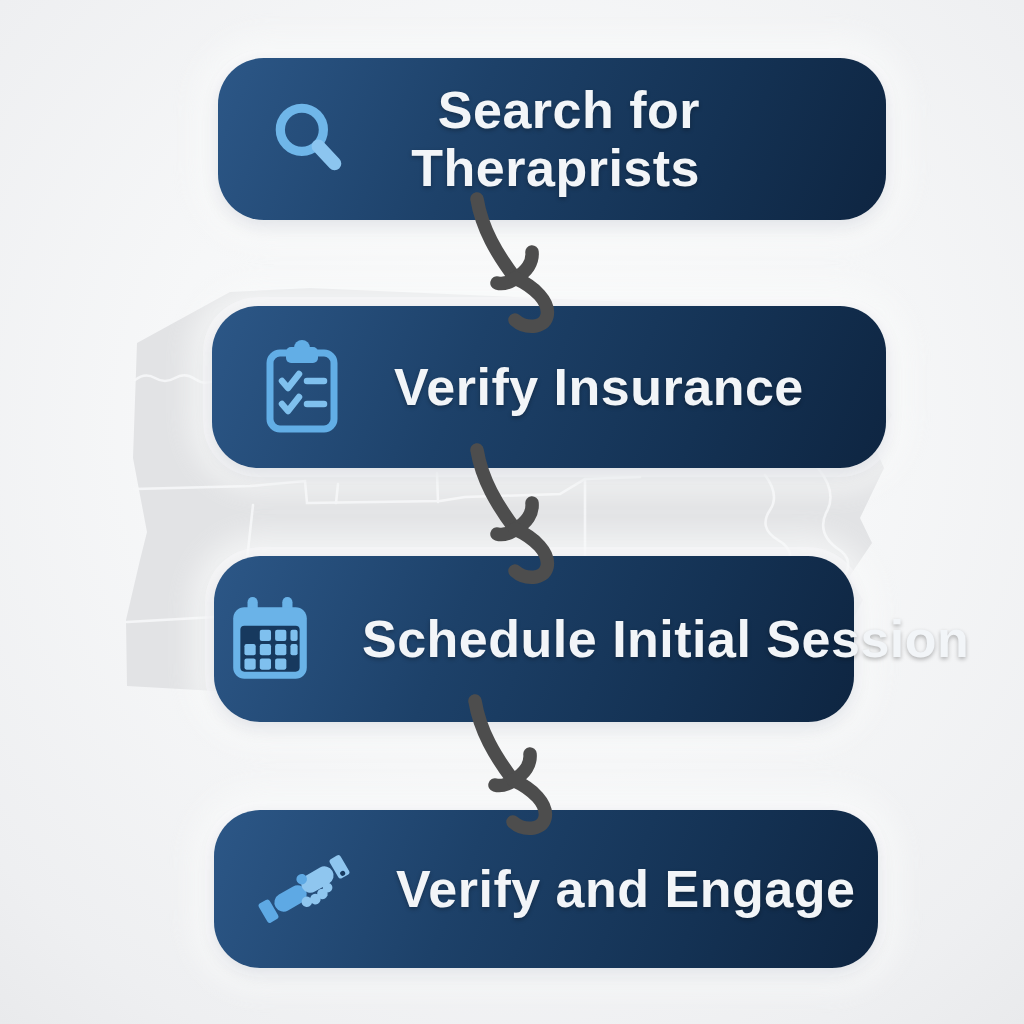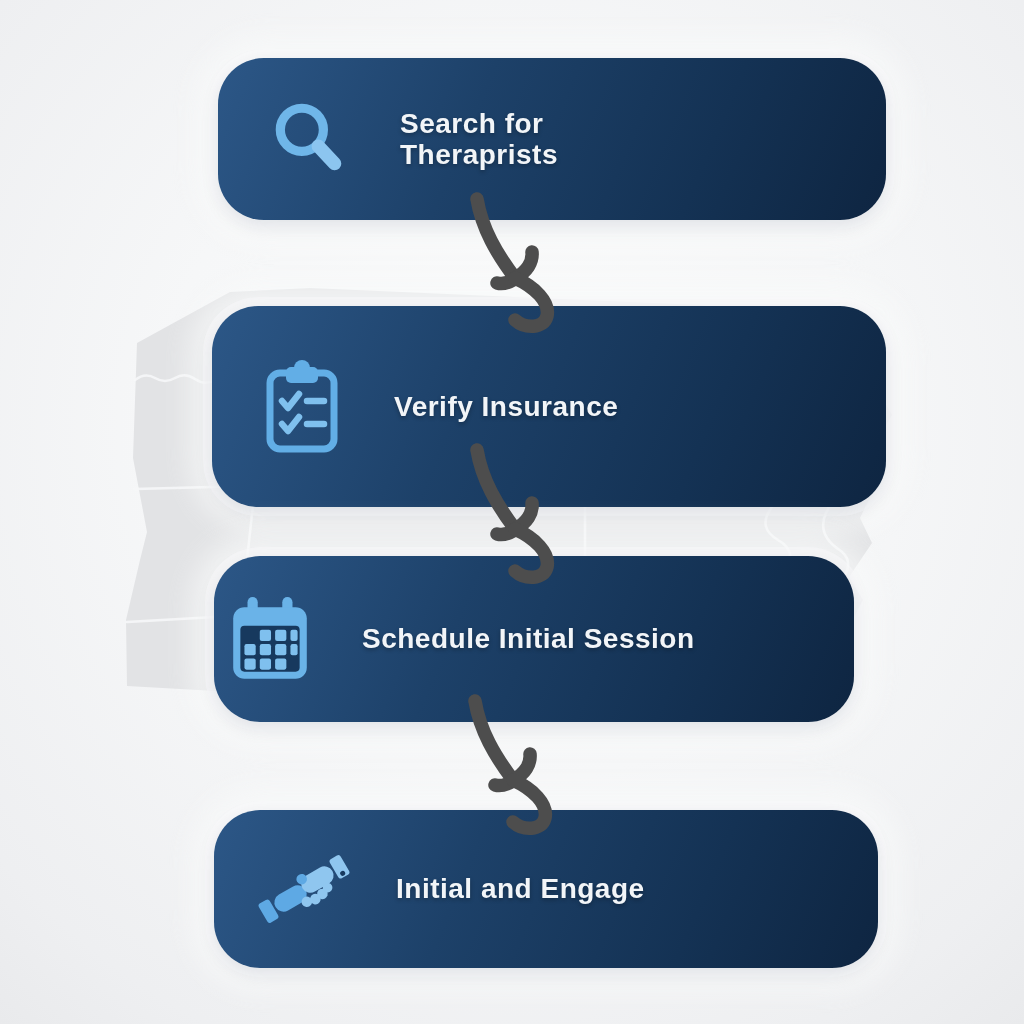--- a/index.html
+++ b/index.html
@@ -21,31 +21,32 @@
     gap:42px;padding:0 36px 0 40px;
     border-radius:46px;
     background:linear-gradient(113deg,#2f5c8e 0%,#23497515 0%,#2c5787 0%,#1d4169 38%,#143želv 0%,#14325499 0%,#143254 72%,#0e2541 100%);
     background:linear-gradient(113deg,#2c5787 0%,#1d4169 38%,#143254 72%,#0e2541 100%);
     box-shadow:
       0 6px 18px rgba(10,30,55,0.10),
       0 0 0 9px rgba(249,250,251,0.50),
       0 0 30px 22px rgba(248,249,250,0.75);
   }
   .step-label{
-    color:#f2f5f8;font-weight:bold;font-size:28px;line-height:1.12;
+    color:#f2f5f8;font-weight:bold;font-size:52px;line-height:1.12;
     letter-spacing:0.5px;white-space:nowrap;
     text-shadow:0 2px 4px rgba(0,0,0,0.28);
+    text-align:right;
   }
   .step-label.wrap{white-space:normal;max-width:300px;}
   .icon-wrap{
     width:100px;min-width:100px;height:110px;
     display:flex;align-items:center;justify-content:center;
   }
   .step1{left:218px;top:58px;width:592px;height:162px;}
-  .step2{left:212px;top:306px;width:598px;height:201px;}
+  .step2{left:212px;top:306px;width:598px;height:162px;}
   .step3{left:214px;top:556px;width:598px;height:166px;padding-left:6px;}
   .step4{left:214px;top:810px;width:588px;height:158px;}
   .arrow-layer{
     position:absolute;left:0;top:0;width:1024px;height:1024px;z-index:5;
     pointer-events:none;
   }
 </style>
 </head>
 <body>
 
@@ -129,21 +130,21 @@
           <circle cx="95" cy="52" r="2.6" fill="#17395e"></circle>
           <rect x="51" y="35" width="36" height="19" rx="9.5" fill="#8fc6ef"></rect>
           <circle cx="48" cy="59" r="5.5" fill="#8fc6ef"></circle>
           <circle cx="57" cy="61" r="5.5" fill="#8fc6ef"></circle>
           <circle cx="66" cy="60" r="5.5" fill="#8fc6ef"></circle>
           <circle cx="74" cy="57" r="5" fill="#8fc6ef"></circle>
           <circle cx="55" cy="36" r="5.5" fill="#5ea9e4"></circle>
         </g>
       </svg>
     </div>
-    <div class="step-label">Initial and Engage</div>
+    <div class="step-label">Verify and Engage</div>
   </div>
 
   <svg class="arrow-layer" viewBox="0 0 1024 1024" aria-hidden="true">
     <defs>
       <g id="curve-arrow" fill="none" stroke="#4d4d4d" stroke-width="13.5" stroke-linecap="round" stroke-linejoin="round">
         <path d="M0,0 C5,30 20,55 38,79"></path>
         <path d="M55,53 C56,63 50,73 38,79"></path>
         <path d="M20,84 C27,86 33,83 38,80"></path>
         <path d="M38,79 C58,88 73,103 70,117 C67,130 48,130 38,121"></path>
       </g>

